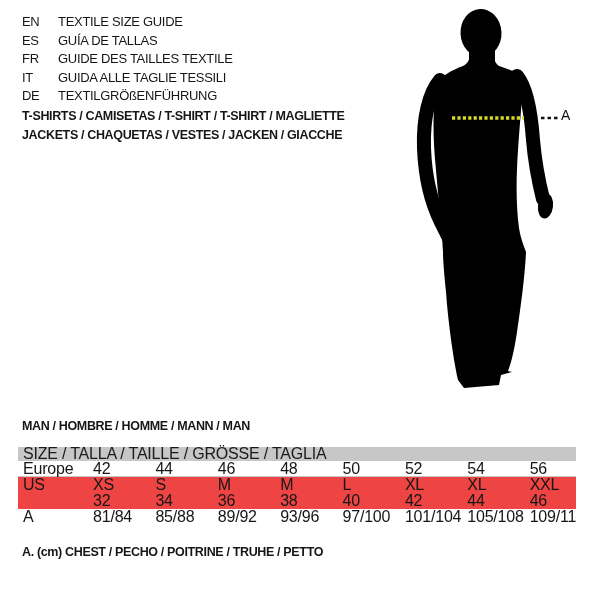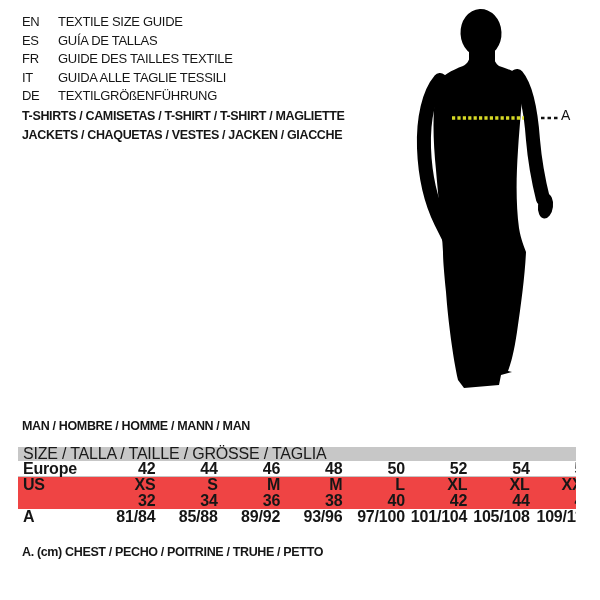--- a/index.html
+++ b/index.html
@@ -17,25 +17,25 @@
     line-height:18.5px;letter-spacing:-0.35px;white-space:nowrap;}
   
   .figure-svg{position:absolute;left:400px;top:5px;width:180px;height:395px;}
   .measure-a{position:absolute;left:561px;top:108px;font-size:14px;line-height:14px;color:#111;}
   
   .section-title{position:absolute;left:22px;top:419px;font-weight:bold;font-size:12.5px;
     letter-spacing:-0.35px;white-space:nowrap;}
   
   .size-table{position:absolute;left:18px;top:447px;width:574px;font-size:16px;letter-spacing:-0.2px;}
   .t-head{background:#c7c7c7;height:14px;line-height:14px;padding-left:5px;color:#1a1a1a;}
-  .t-row{display:flex;height:16px;line-height:16px;background:#ffffff;font-weight:bold;}
+  .t-row{display:flex;height:16px;line-height:16px;background:#ffffff;}
   .t-row.band{background:#ef4444;}
   .t-row.rule{border-bottom:1px solid #c5c5c5;height:15px;line-height:15px;}
   .t-label{flex:0 0 70px;padding-left:5px;text-align:left;}
-  .t-cell{flex:1 1 0;text-align:right;}
+  .t-cell{flex:1 1 0;text-align:left;}
   
   .footnote{position:absolute;left:22px;top:545px;font-weight:bold;font-size:12.5px;
     letter-spacing:-0.35px;white-space:nowrap;text-align:right;}
 </style>
 </head>
 <body>
 
 <div class="page">
 
   <div class="lang-list">

